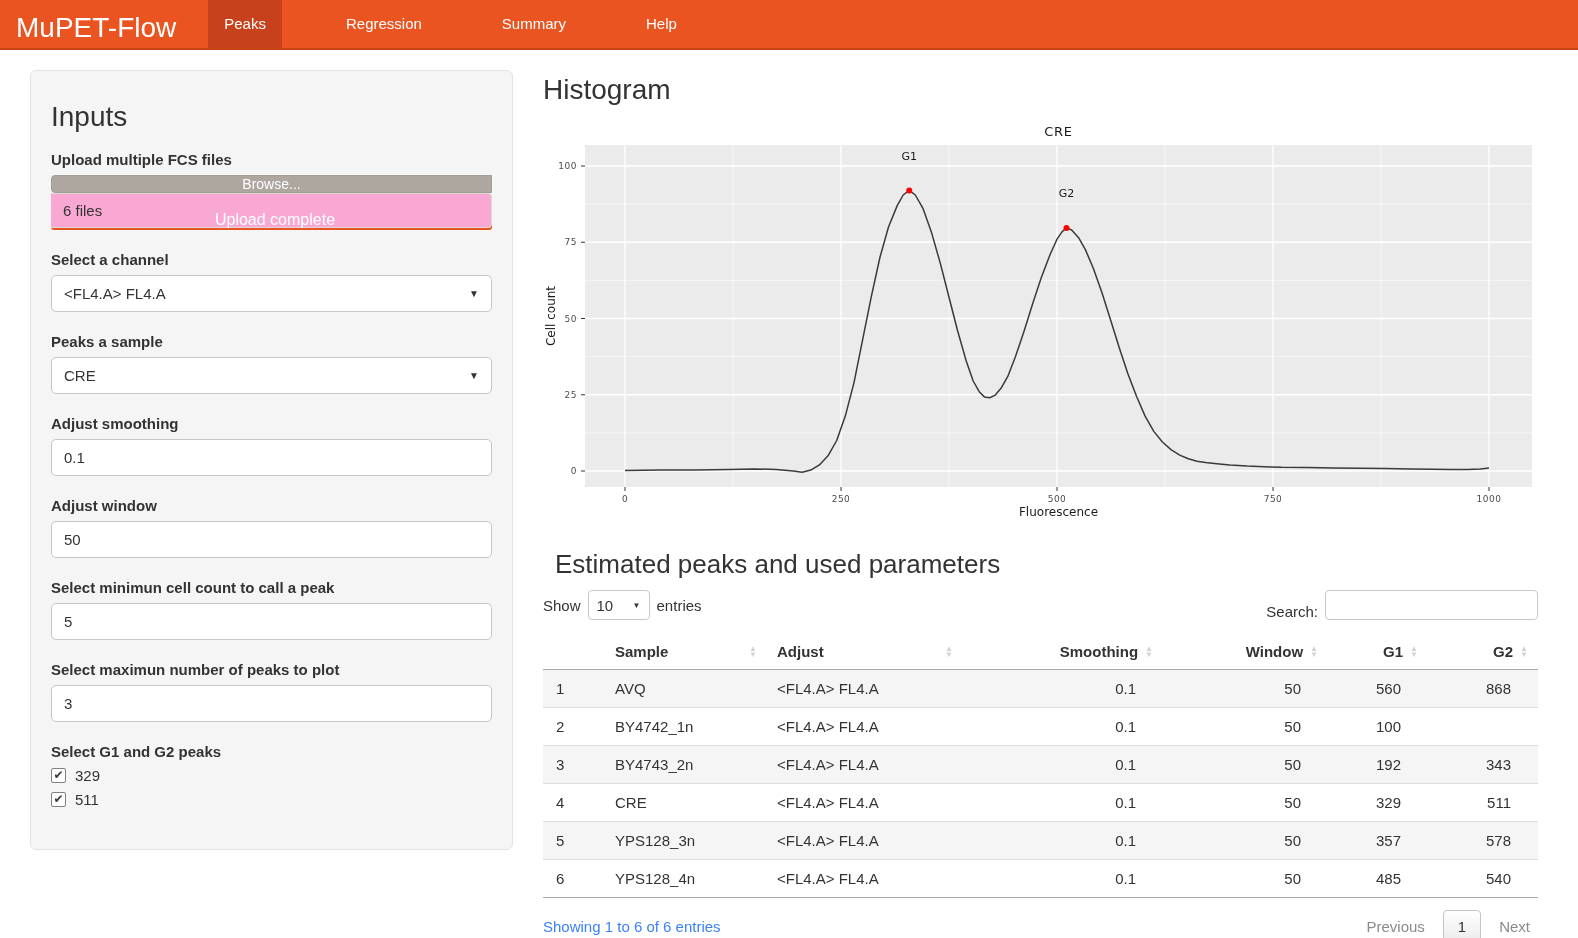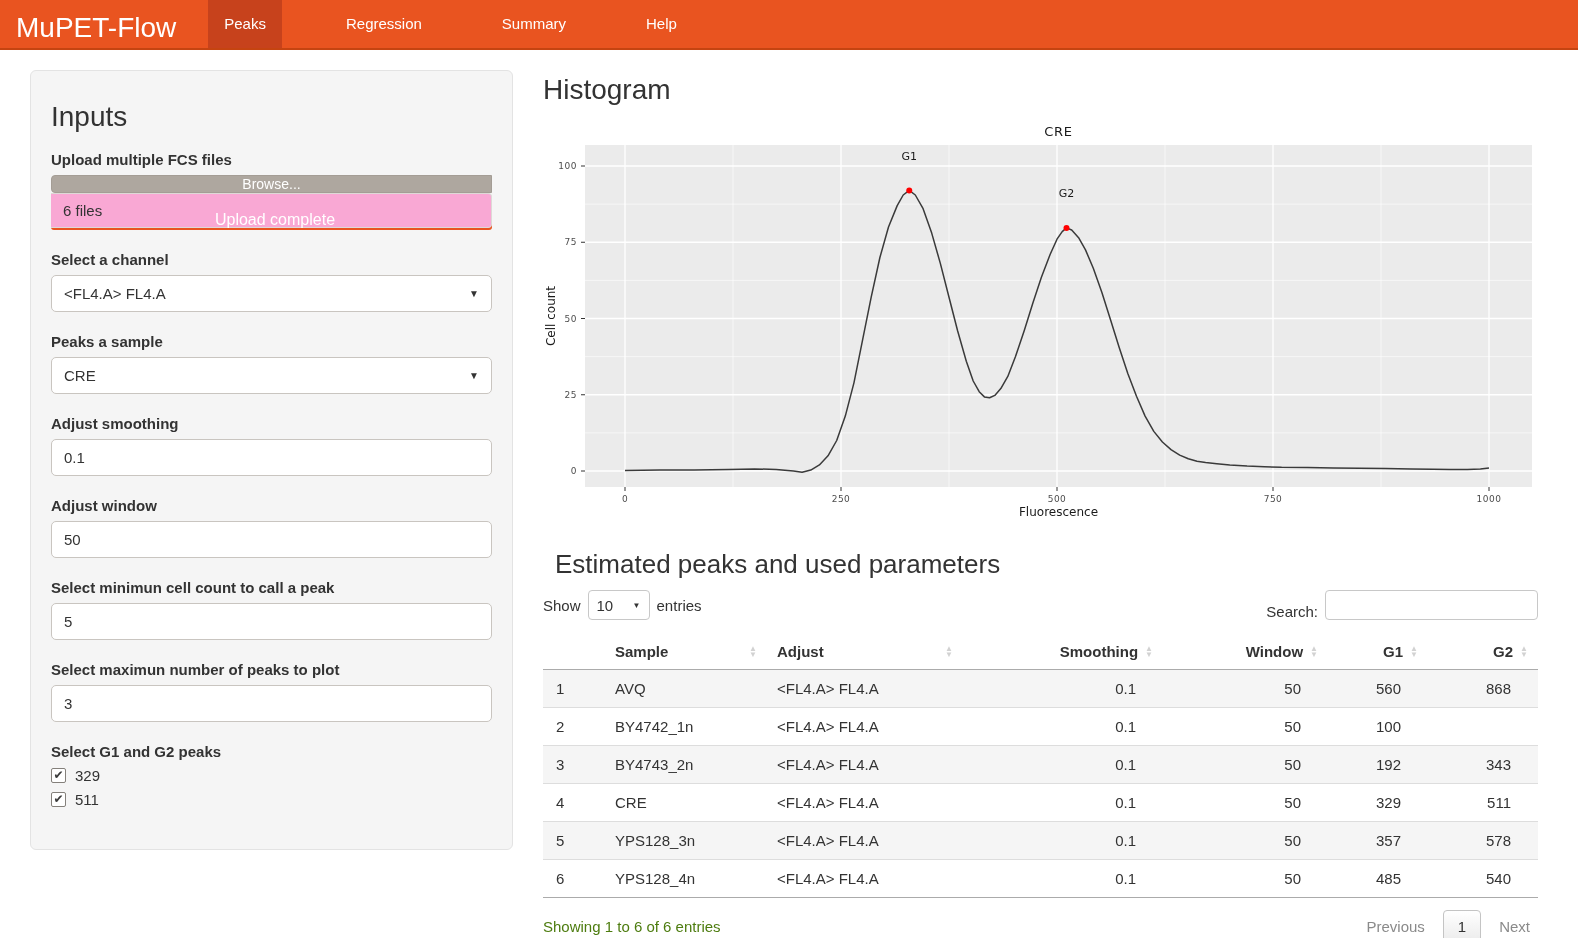--- a/index.html
+++ b/index.html
@@ -73,21 +73,21 @@
   table.dt tbody tr.odd{background:#f5f5f5;}
   table.dt td.num{text-align:right;padding-right:27px;}
   table.dt th.c0,table.dt td.c0{width:62px;padding-left:13px;}
   table.dt th.c1,table.dt td.c1{width:162px;}
   table.dt th.c2,table.dt td.c2{width:196px;}
   table.dt th.c3,table.dt td.c3{width:200px;}
   table.dt th.c4,table.dt td.c4{width:165px;}
   table.dt th.c5,table.dt td.c5{width:100px;}
   table.dt th.c6,table.dt td.c6{width:110px;}
   .dt-footer{display:flex;justify-content:space-between;align-items:center;margin-top:12px;}
-  .info{font-size:15px;color:#4d7c0f;}
+  .info{font-size:15px;color:#3b82f6;}
   .paginate{display:flex;align-items:center;gap:10px;}
   .page-btn{font-size:15px;cursor:pointer;}
   .page-btn.disabled{color:#8a8a8a;padding:6px 8px;}
   .page-btn.current{background:linear-gradient(#ffffff,#ebebeb);border:1px solid #c4c4c4;
     border-radius:4px;padding:7px 14px;color:#333;}
 </style>
 </head>
 <body>
 
 <header class="navbar">

